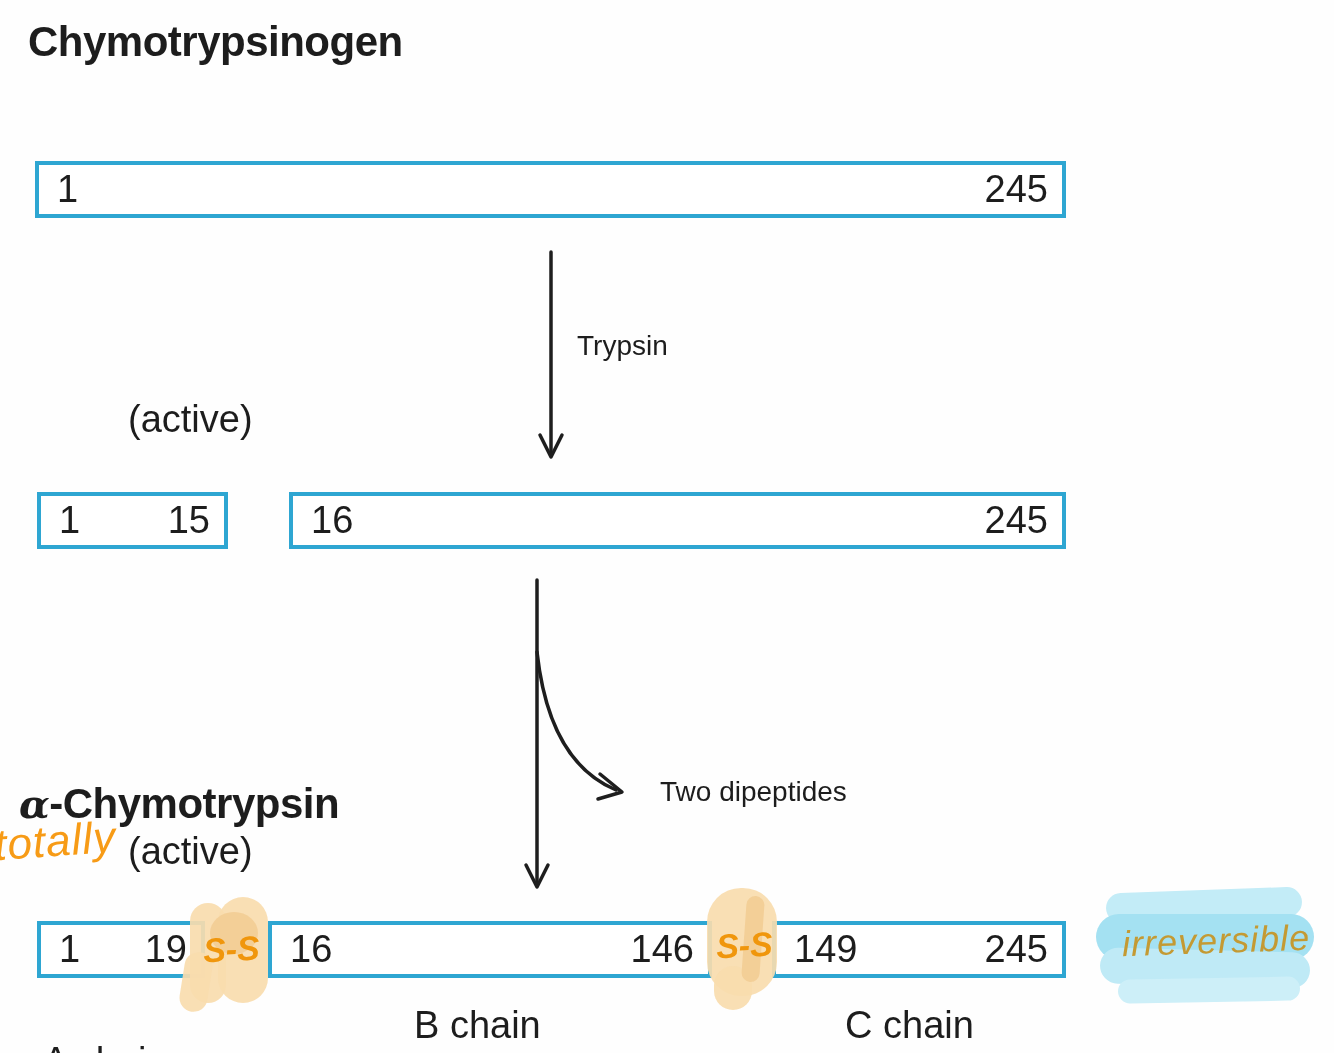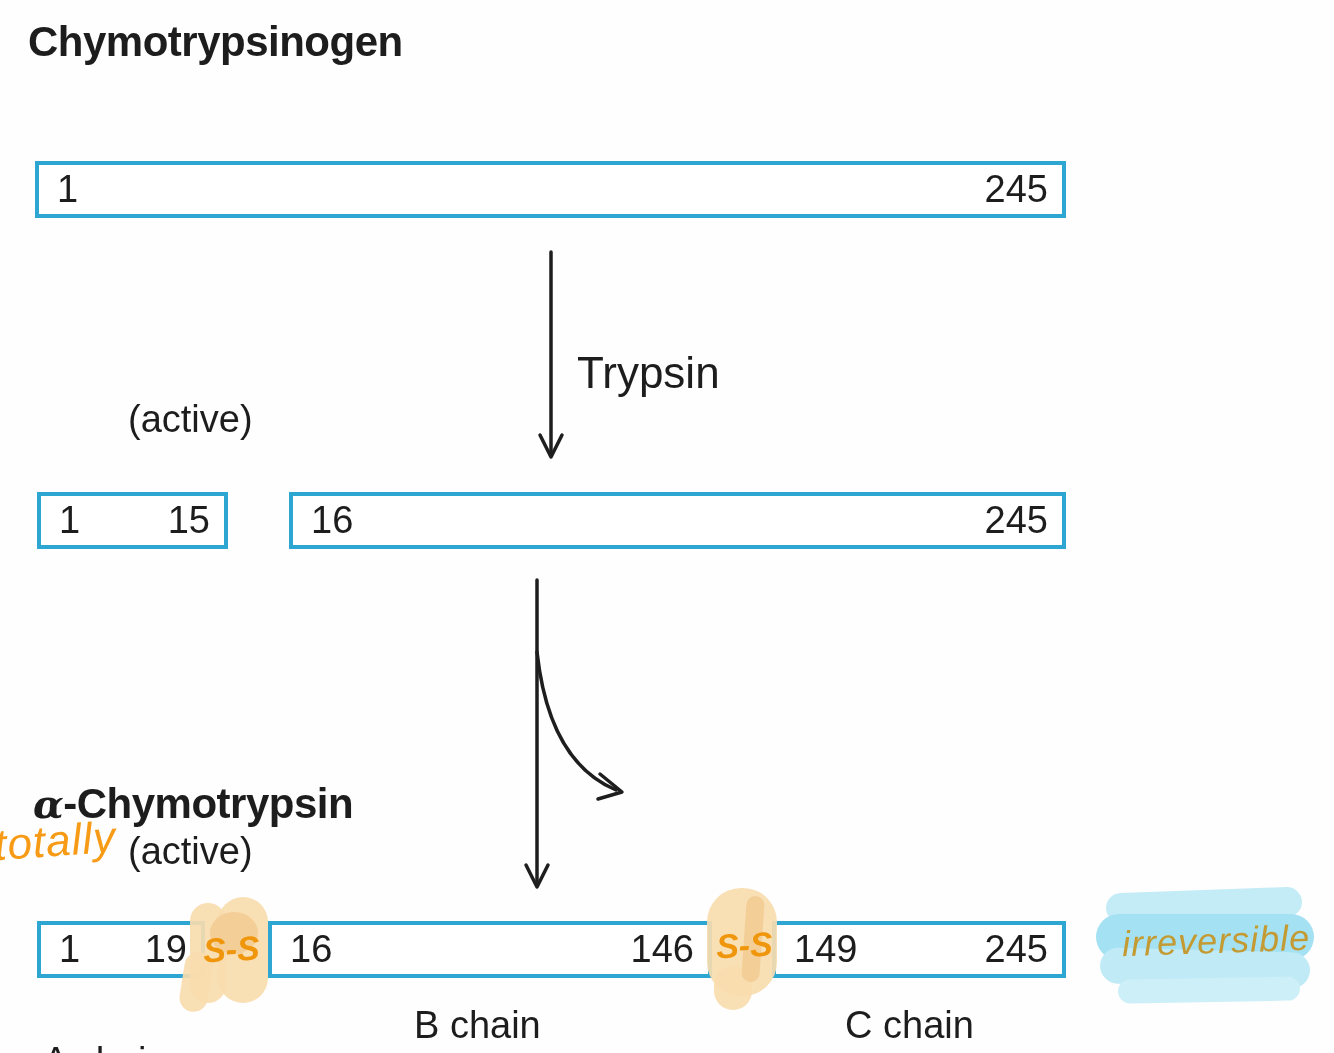--- a/index.html
+++ b/index.html
@@ -9,21 +9,21 @@
   }
   .abs{position:absolute;}
   .stage-title{font-size:42px;font-weight:bold;letter-spacing:-0.5px;white-space:nowrap;}
   .greek{font-family:"DejaVu Serif",serif;font-style:italic;font-weight:bold;font-size:40px;}
   .state-label{font-size:38px;white-space:nowrap;}
   .seq-bar{
     box-sizing:border-box;height:57px;border:4px solid #2ea6d2;background:#ffffff;
     display:flex;justify-content:space-between;align-items:center;
     font-size:38px;padding:0 14px 0 18px;
   }
-  .enzyme-label{font-size:44px;white-space:nowrap;margin-top:18px;}
+  .enzyme-label{font-size:28px;white-space:nowrap;}
   .chain-label{font-size:38px;white-space:nowrap;}
   .hand{color:#f79b16;font-style:italic;white-space:nowrap;}
   .hand-totally{font-size:44px;transform:rotate(-4deg);letter-spacing:1px;}
   .hand-ss{font-size:34px;font-weight:bold;transform:rotate(-3deg);color:#f0960c;z-index:6;}
   .hand-irrev{
     font-size:36px;font-style:italic;color:#c49a33;letter-spacing:1px;
     transform:rotate(-2deg);z-index:6;white-space:nowrap;
   }
   .blob{background:#f8dcae;opacity:0.92;z-index:5;}
   .blob-dark{background:#f2cd96;opacity:0.95;z-index:5;}
@@ -68,22 +68,23 @@
 
   <div class="abs seq-bar" style="left:37px;top:492px;width:191px;">
     <span>1</span>
     <span>15</span>
   </div>
   <div class="abs seq-bar" style="left:289px;top:492px;width:777px;">
     <span>16</span>
     <span>245</span>
   </div>
 
+  <div class="abs enzyme-label" style="left:660px;top:776px;">Two dipeptides</div>
 
-  <div class="abs stage-title" style="left:33px;top:780px;">
+  <div class="abs stage-title" style="left:19px;top:780px;">
     <span class="greek">α</span><span>-Chymotrypsin</span>
   </div>
   <div class="abs hand hand-totally" style="left:-6px;top:816px;">totally</div>
   <div class="abs state-label" style="left:128px;top:830px;">(active)</div>
 
   <div class="abs seq-bar" style="left:37px;top:921px;width:168px;">
     <span>1</span>
     <span>19</span>
   </div>
   <div class="abs seq-bar" style="left:268px;top:921px;width:444px;">

